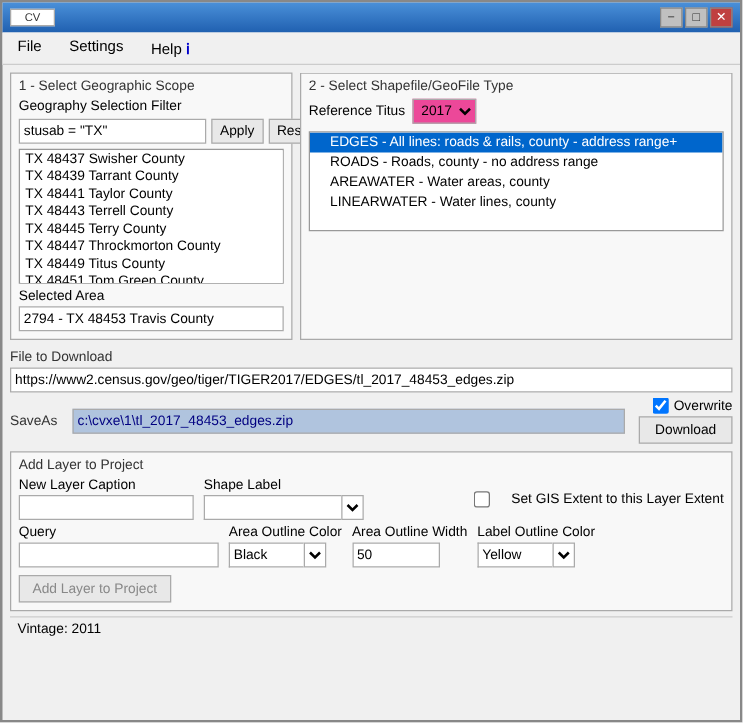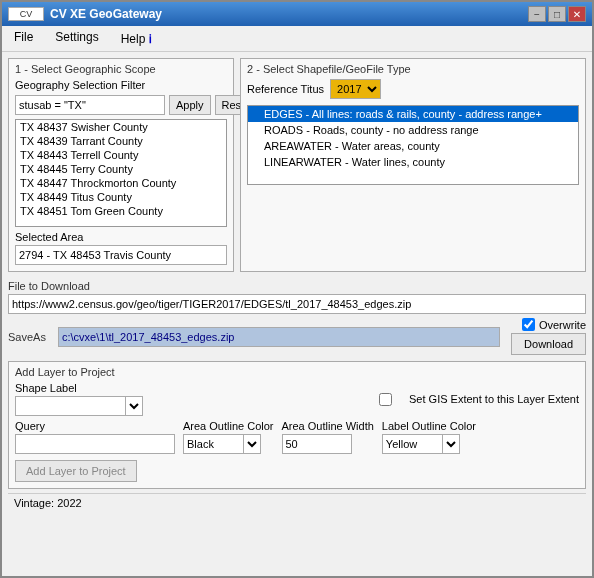--- a/index.html
+++ b/index.html
@@ -203,21 +203,21 @@
 
     .ref-year-label {
       font-size: 11px;
     }
 
     .select-input {
       height: 20px;
       border: 1px solid #aaa;
       padding: 1px 2px;
       font-size: 11px;
-      background: #eab308;
+      background: #ec4899;
       cursor: pointer;
     }
 
     .file-list-box {
       border: 1px solid #999;
       background: white;
       height: 80px;
       overflow-y: auto;
     }
 
@@ -331,21 +331,20 @@
 </head>
 <body>
 
 <div class="window">
 
   <div class="title-bar">
     <div class="title-bar-left">
       <div class="title-icon">
         <span>CV</span>
       </div>
-      <span class="title-text">CV XE GeoGateway</span>
     </div>
     <div class="title-buttons">
       <div class="title-btn">−</div>
       <div class="title-btn">□</div>
       <div class="title-btn close-btn">✕</div>
     </div>
   </div>
 
   <div class="menu-bar">
     <span class="menu-item">File</span>
@@ -367,20 +366,21 @@
         </div>
         <div class="filter-row">
           <input type="text" class="filter-input" value="stusab = &quot;TX&quot;" style="">
           <button class="btn-small">Apply</button>
           <button class="btn-small">Reset</button>
         </div>
 
         <div class="list-box">
           <div class="list-item">TX 48437 Swisher County</div>
           <div class="list-item">TX 48439 Tarrant County</div>
+          <div class="list-item">TX 48441 Taylor County</div>
           <div class="list-item">TX 48443 Terrell County</div>
           <div class="list-item">TX 48445 Terry County</div>
           <div class="list-item">TX 48447 Throckmorton County</div>
           <div class="list-item">TX 48449 Titus County</div>
           <div class="list-item">TX 48451 Tom Green County</div>
 
         </div>
 
         <div class="selected-area-label">Selected Area</div>
         <input type="text" class="text-input" value="2794 - TX 48453 Travis County" readonly="" style="">
@@ -427,20 +427,24 @@
           <button class="download-btn">Download</button>
         </div>
       </div>
     </div>
 
     <div class="add-layer-panel">
       <div class="panel-title">Add Layer to Project</div>
 
       <div class="add-layer-row1">
         <div class="field-group">
+          <span class="field-label">New Layer Caption</span>
+          <input type="text" class="field-input" style="width: 140px;">
+        </div>
+        <div class="field-group">
           <span class="field-label">Shape Label</span>
           <div style="display:flex; align-items:center;">
             <input type="text" class="field-input" style="width: 110px; border-right: none;">
             <select style="height:20px; border:1px solid #aaa; background:white; font-size:11px; width:18px; padding:0;"><option></option></select>
           </div>
         </div>
         <div class="gis-check">
           <input type="checkbox" style="">
           <span>Set GIS Extent to this Layer Extent</span>
         </div>
@@ -472,17 +476,17 @@
               <option>Yellow</option><option>Black</option><option>White</option>
             </select>
           </div>
         </div>
       </div>
 
       <button class="add-layer-btn">Add Layer to Project</button>
     </div>
 
     <div class="status-bar">
-      <span>Vintage: 2022</span>
+      <span>Vintage: 2011</span>
     </div>
 
   </div>
 </div>
 
 </body></html>

